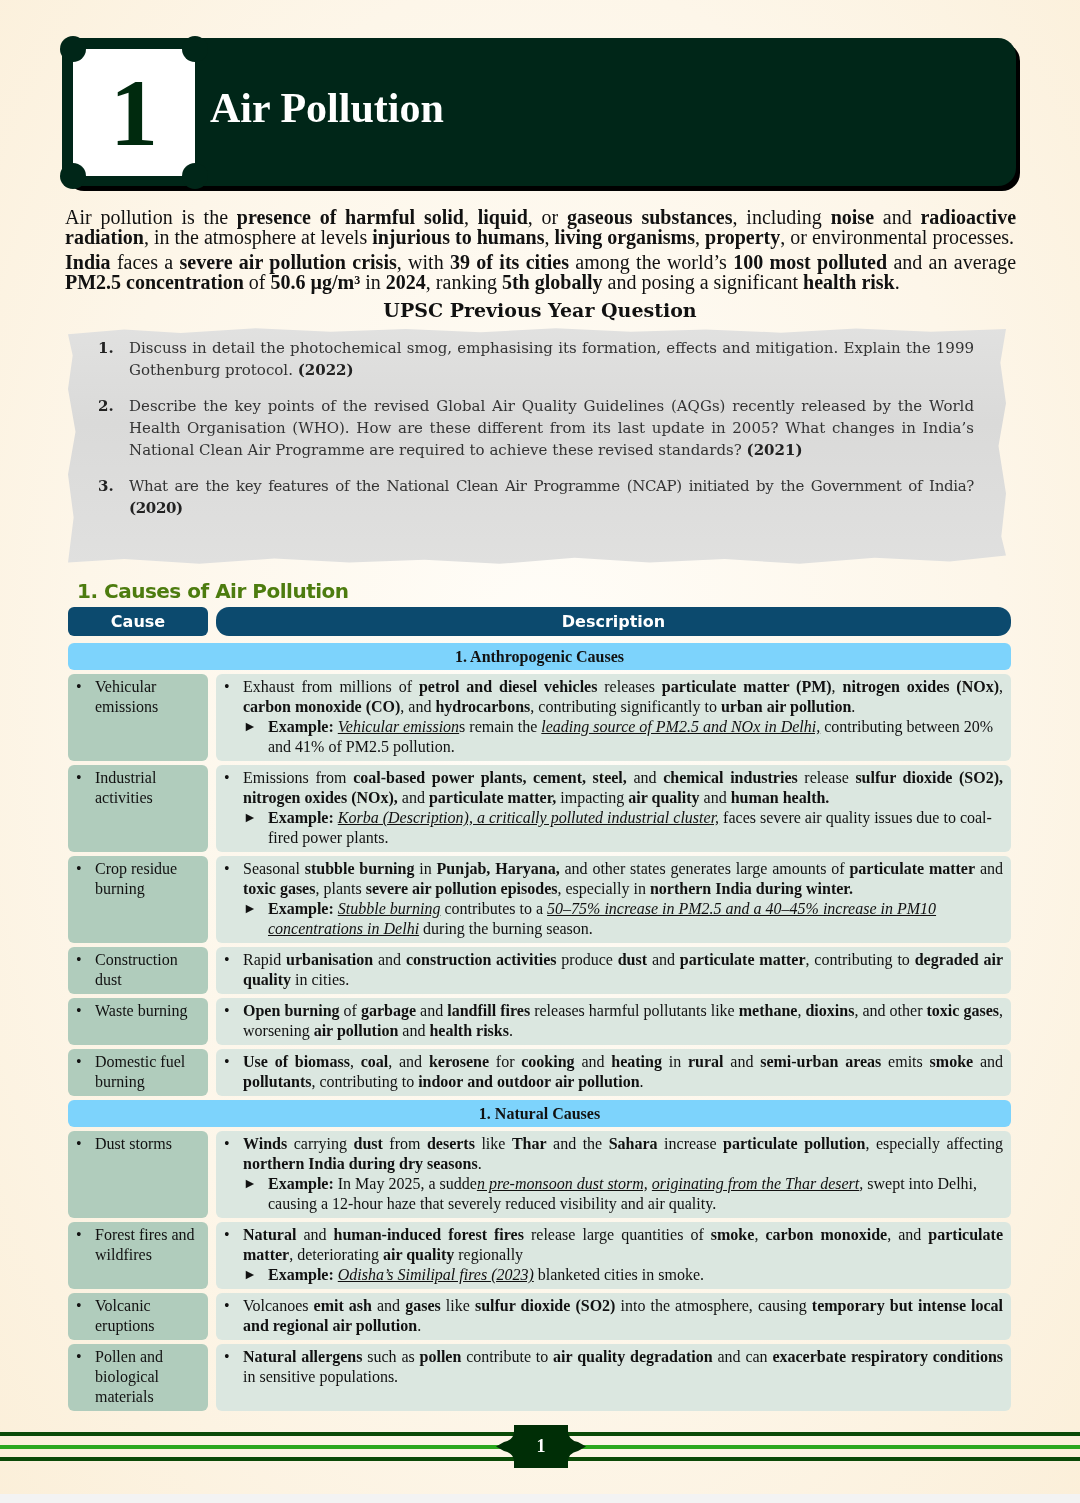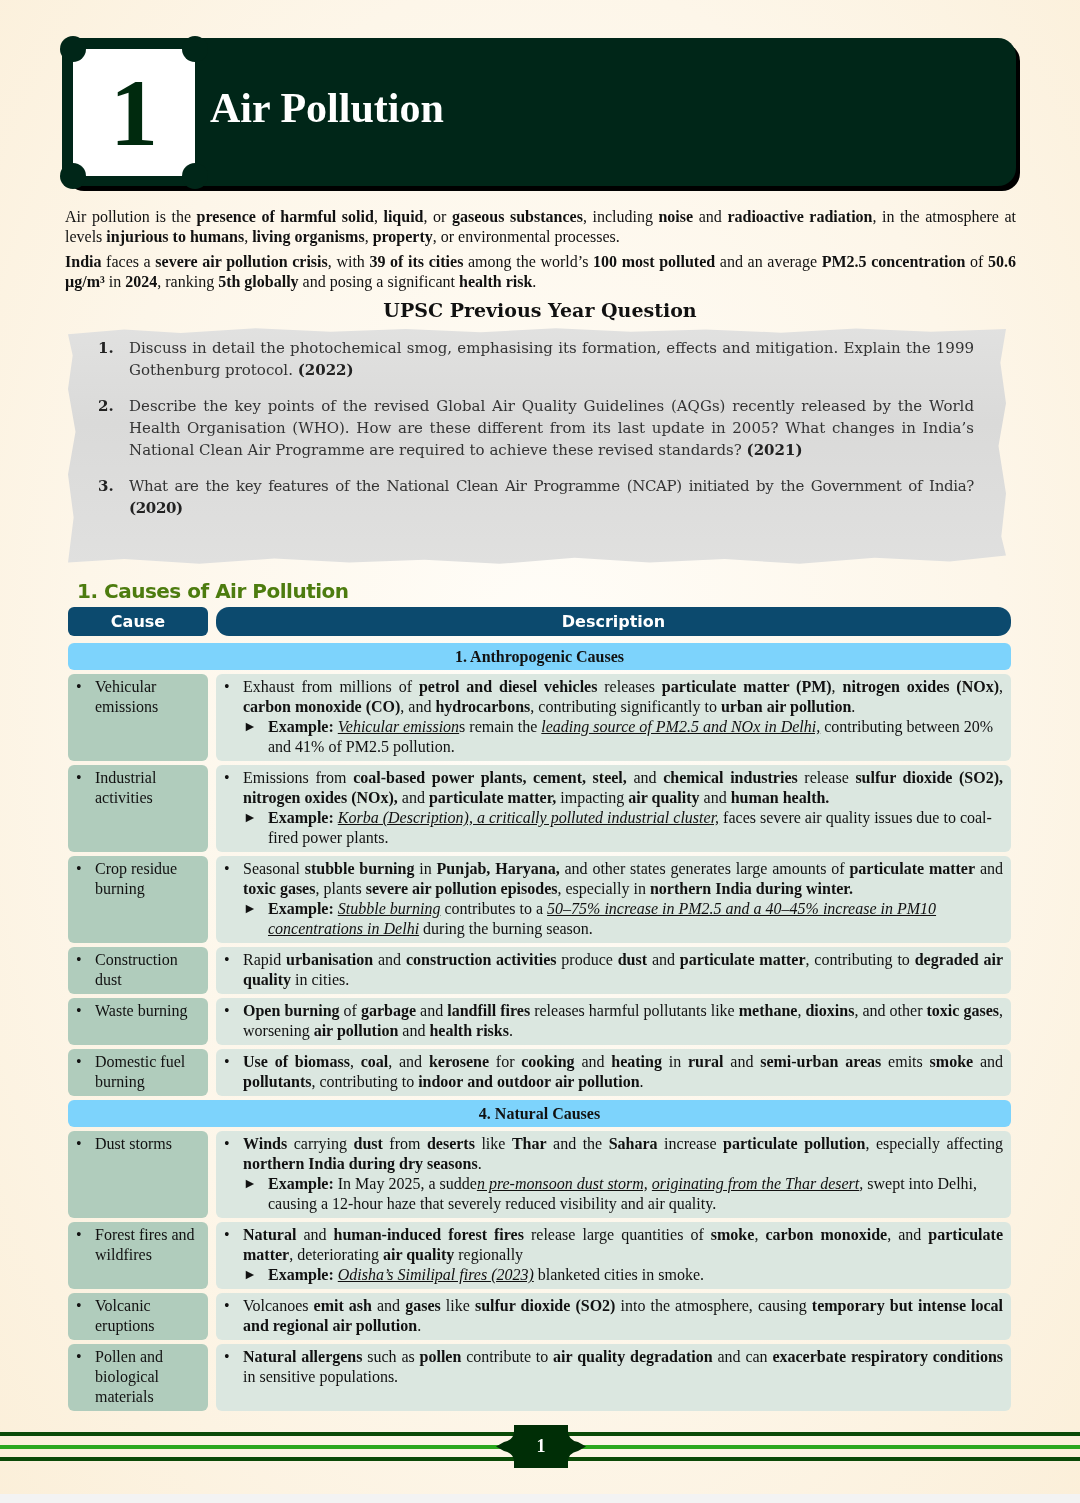--- a/index.html
+++ b/index.html
@@ -33,21 +33,21 @@
   .chapter-number {
     position: absolute; left: 0; right: 0; top: 14px; text-align: center;
     font-family: "Liberation Serif", serif; font-weight: bold; font-size: 96px; line-height: 100px; color: #002a0e;
   }
   .chapter-title {
     position: absolute; left: 148px; top: 44px;
     font-family: "Liberation Serif", serif; font-weight: bold; font-size: 42px; color: #fff; line-height: 52px;
   }
 
   
-  .intro { position: absolute; left: 65px; top: 207px; width: 951px; font-size: 16px; line-height: 20px; text-align: justify; }
+  .intro { position: absolute; left: 65px; top: 207px; width: 951px; font-size: 20px; line-height: 20px; text-align: justify; }
   .intro p { margin-bottom: 5px; }
 
   .pyq-heading {
     position: absolute; left: 0; right: 0; top: 297px; text-align: center;
     font-family: "DejaVu Serif", serif; font-weight: bold; font-size: 19px; line-height: 26px; color: #111;
   }
 
   
   .pyq-paper {
     position: absolute; left: 68px; top: 327px; width: 938px; height: 238px;
@@ -238,21 +238,21 @@
           <span class="bullet">•</span>
           <span>Domestic fuel burning</span>
         </div>
         <div class="cell-desc">
           <div class="desc-line">
             <span class="bullet">•</span>
             <span class="desc-body"><b>Use of biomass</b><span>, </span><b>coal</b><span>, and </span><b>kerosene</b><span> for </span><b>cooking</b><span> and </span><b>heating</b><span> in </span><b>rural</b><span> and </span><b>semi-urban areas</b><span> emits </span><b>smoke</b><span> and </span><b>pollutants</b><span>, contributing to </span><b>indoor and outdoor air pollution</b><span>.</span></span>
           </div>
         </div>
       </div>
-      <div class="group-row">4. Natural Causes</div>
+      <div class="group-row">1. Natural Causes</div>
       <div class="trow">
         <div class="cell-cause">
           <span class="bullet">•</span>
           <span>Dust storms</span>
         </div>
         <div class="cell-desc">
           <div class="desc-line">
             <span class="bullet">•</span>
             <span class="desc-body"><b>Winds</b><span> carrying </span><b>dust</b><span> from </span><b>deserts</b><span> like </span><b>Thar</b><span> and the </span><b>Sahara</b><span> increase </span><b>particulate pollution</b><span>, especially affecting </span><b>northern India during dry seasons</b><span>.</span></span>
           </div>

